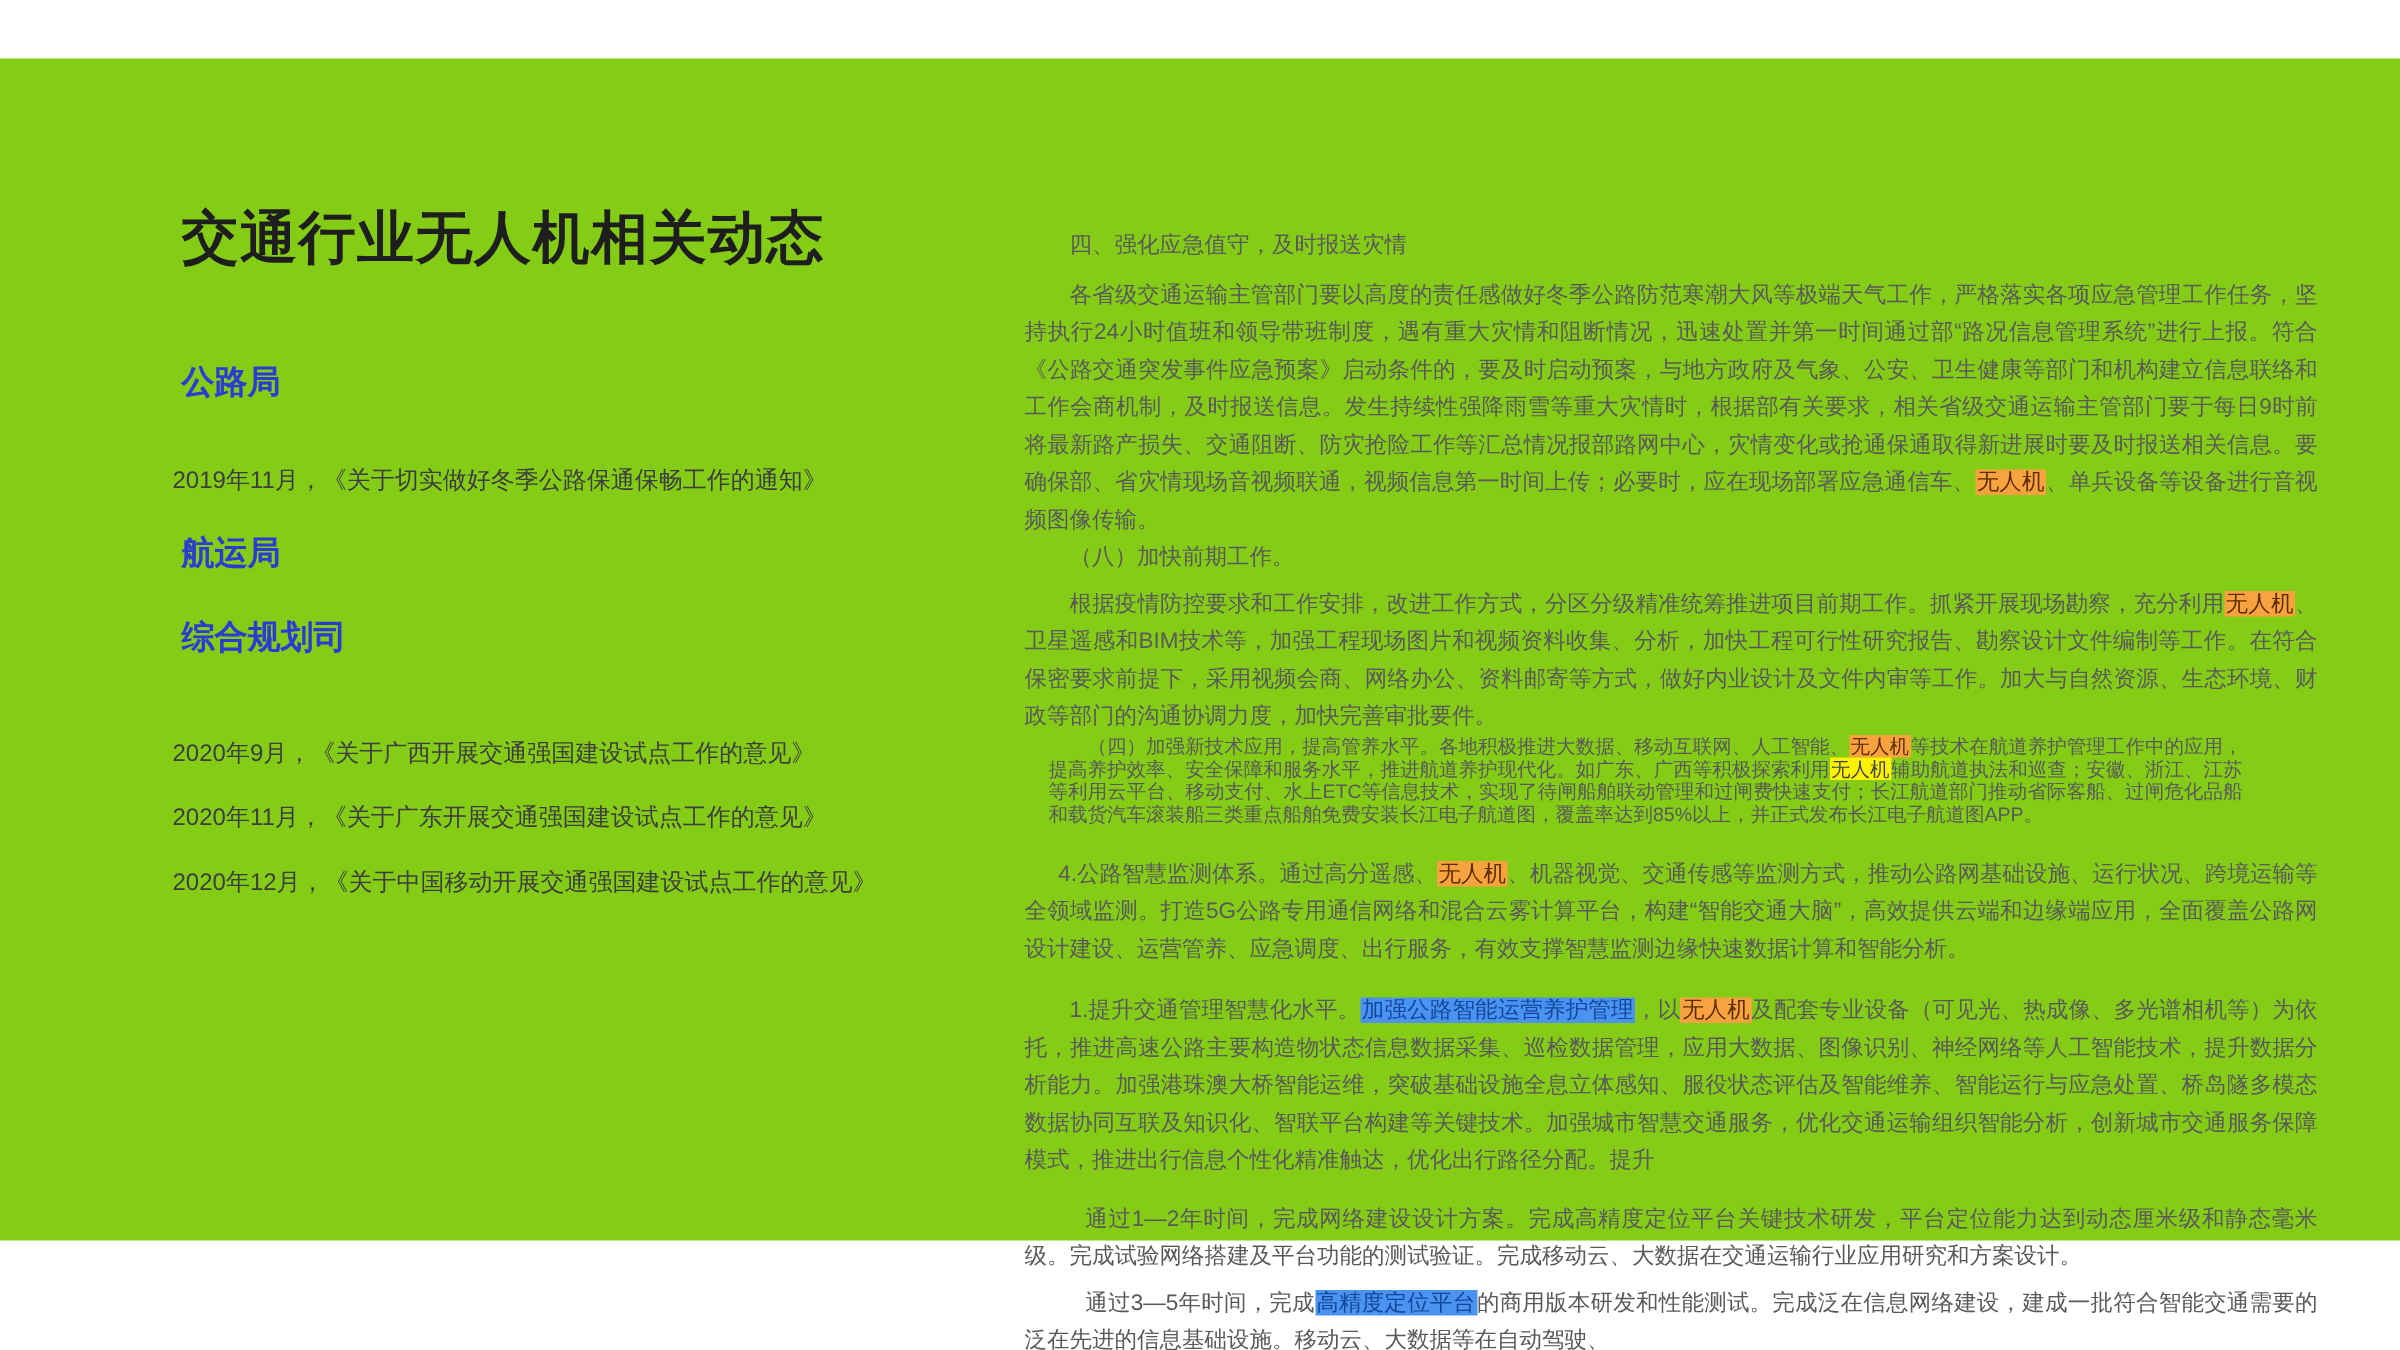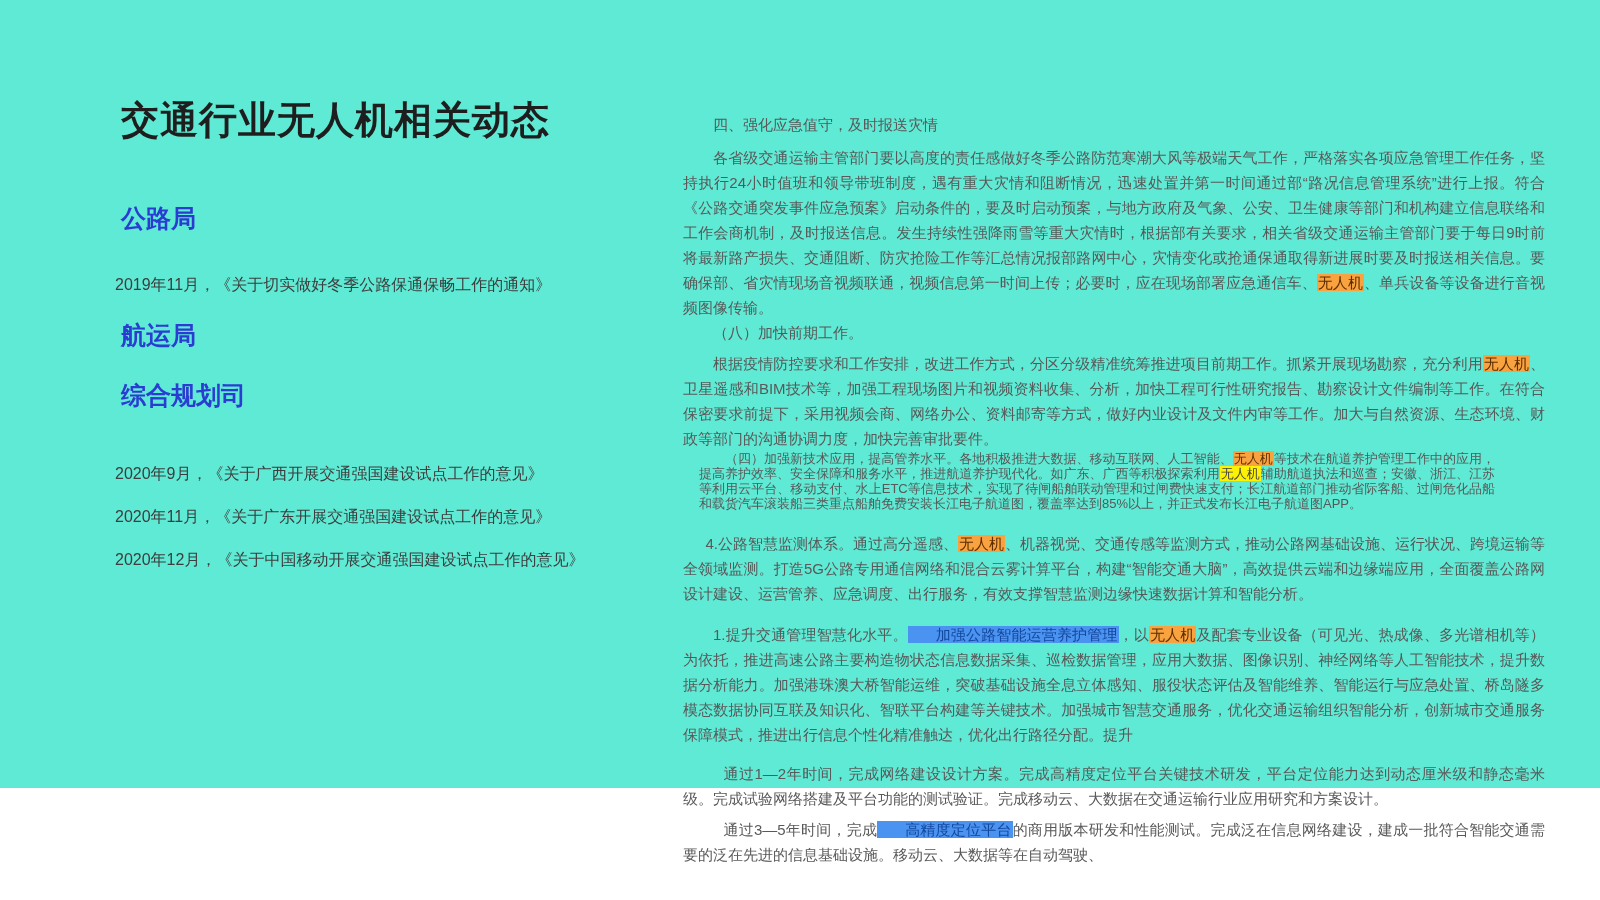--- a/index.html
+++ b/index.html
@@ -1,30 +1,30 @@
 <!DOCTYPE html>
 <html><head>
 <meta charset="utf-8">
 <style>
   html,body{margin:0;padding:0;}
   body{
     width:1600px;height:900px;background:#ffffff;overflow:hidden;
     font-family:"Liberation Sans","DejaVu Sans",sans-serif;
   }
-  .slide{position:relative;width:1600px;height:788px;background:#5eead4;}
+  .slide{position:relative;width:1600px;height:788px;background:#84cc16;margin-top:39px;}
 
   
   .left-panel{position:absolute;left:115px;top:96px;width:585px;}
   .slide-title{
     font-size:38px;font-weight:bold;color:#1e1e1e;letter-spacing:1px;
     margin:0 0 58px 6px;line-height:1.3;
   }
   .lp-section{margin:0;}
   .lp-heading{
-    color:#2a3cd2;font-size:25px;font-weight:bold;
+    color:#2a3cd2;font-size:22px;font-weight:bold;
     margin:14px 0 30px 6px;line-height:1.2;
   }
   .lp-section:last-child .lp-heading{margin-bottom:42px;}
   .lp-items{font-size:16px;color:#3d3d3d;line-height:43px;margin:0 0 10px 0;}
   .lp-items p{margin:0;}
 
   
   .right-panel{position:absolute;left:683px;top:112px;width:862px;}
   .rp-para{
     margin:0;font-size:15px;line-height:25px;color:#595959;
@@ -39,21 +39,21 @@
   .right-panel .rp-para:nth-child(2){margin-top:8px;}
   .right-panel .rp-para:nth-child(4){margin-top:6px;}
   .right-panel .rp-para:nth-child(6){margin-top:20px;}
   .right-panel .rp-para:nth-child(7){margin-top:16px;}
   .right-panel .rp-para:nth-child(8){margin-top:14px;}
   .right-panel .rp-para:nth-child(9){margin-top:6px;}
 
   .hl{padding:0 1px;}
   .hl-orange{background:#F9A240;color:#5c2e00;}
   .hl-yellow{background:#FDF203;color:#454545;}
-  .hl-blue{background:#4A93F0;color:#13479c;padding-left:28px;}
+  .hl-blue{background:#4A93F0;color:#13479c;}
 </style>
 </head>
 <body>
 
 <div class="slide">
 
   <div class="left-panel">
     <h1 class="slide-title">交通行业无人机相关动态</h1>
     <div>
         <div class="lp-section">

